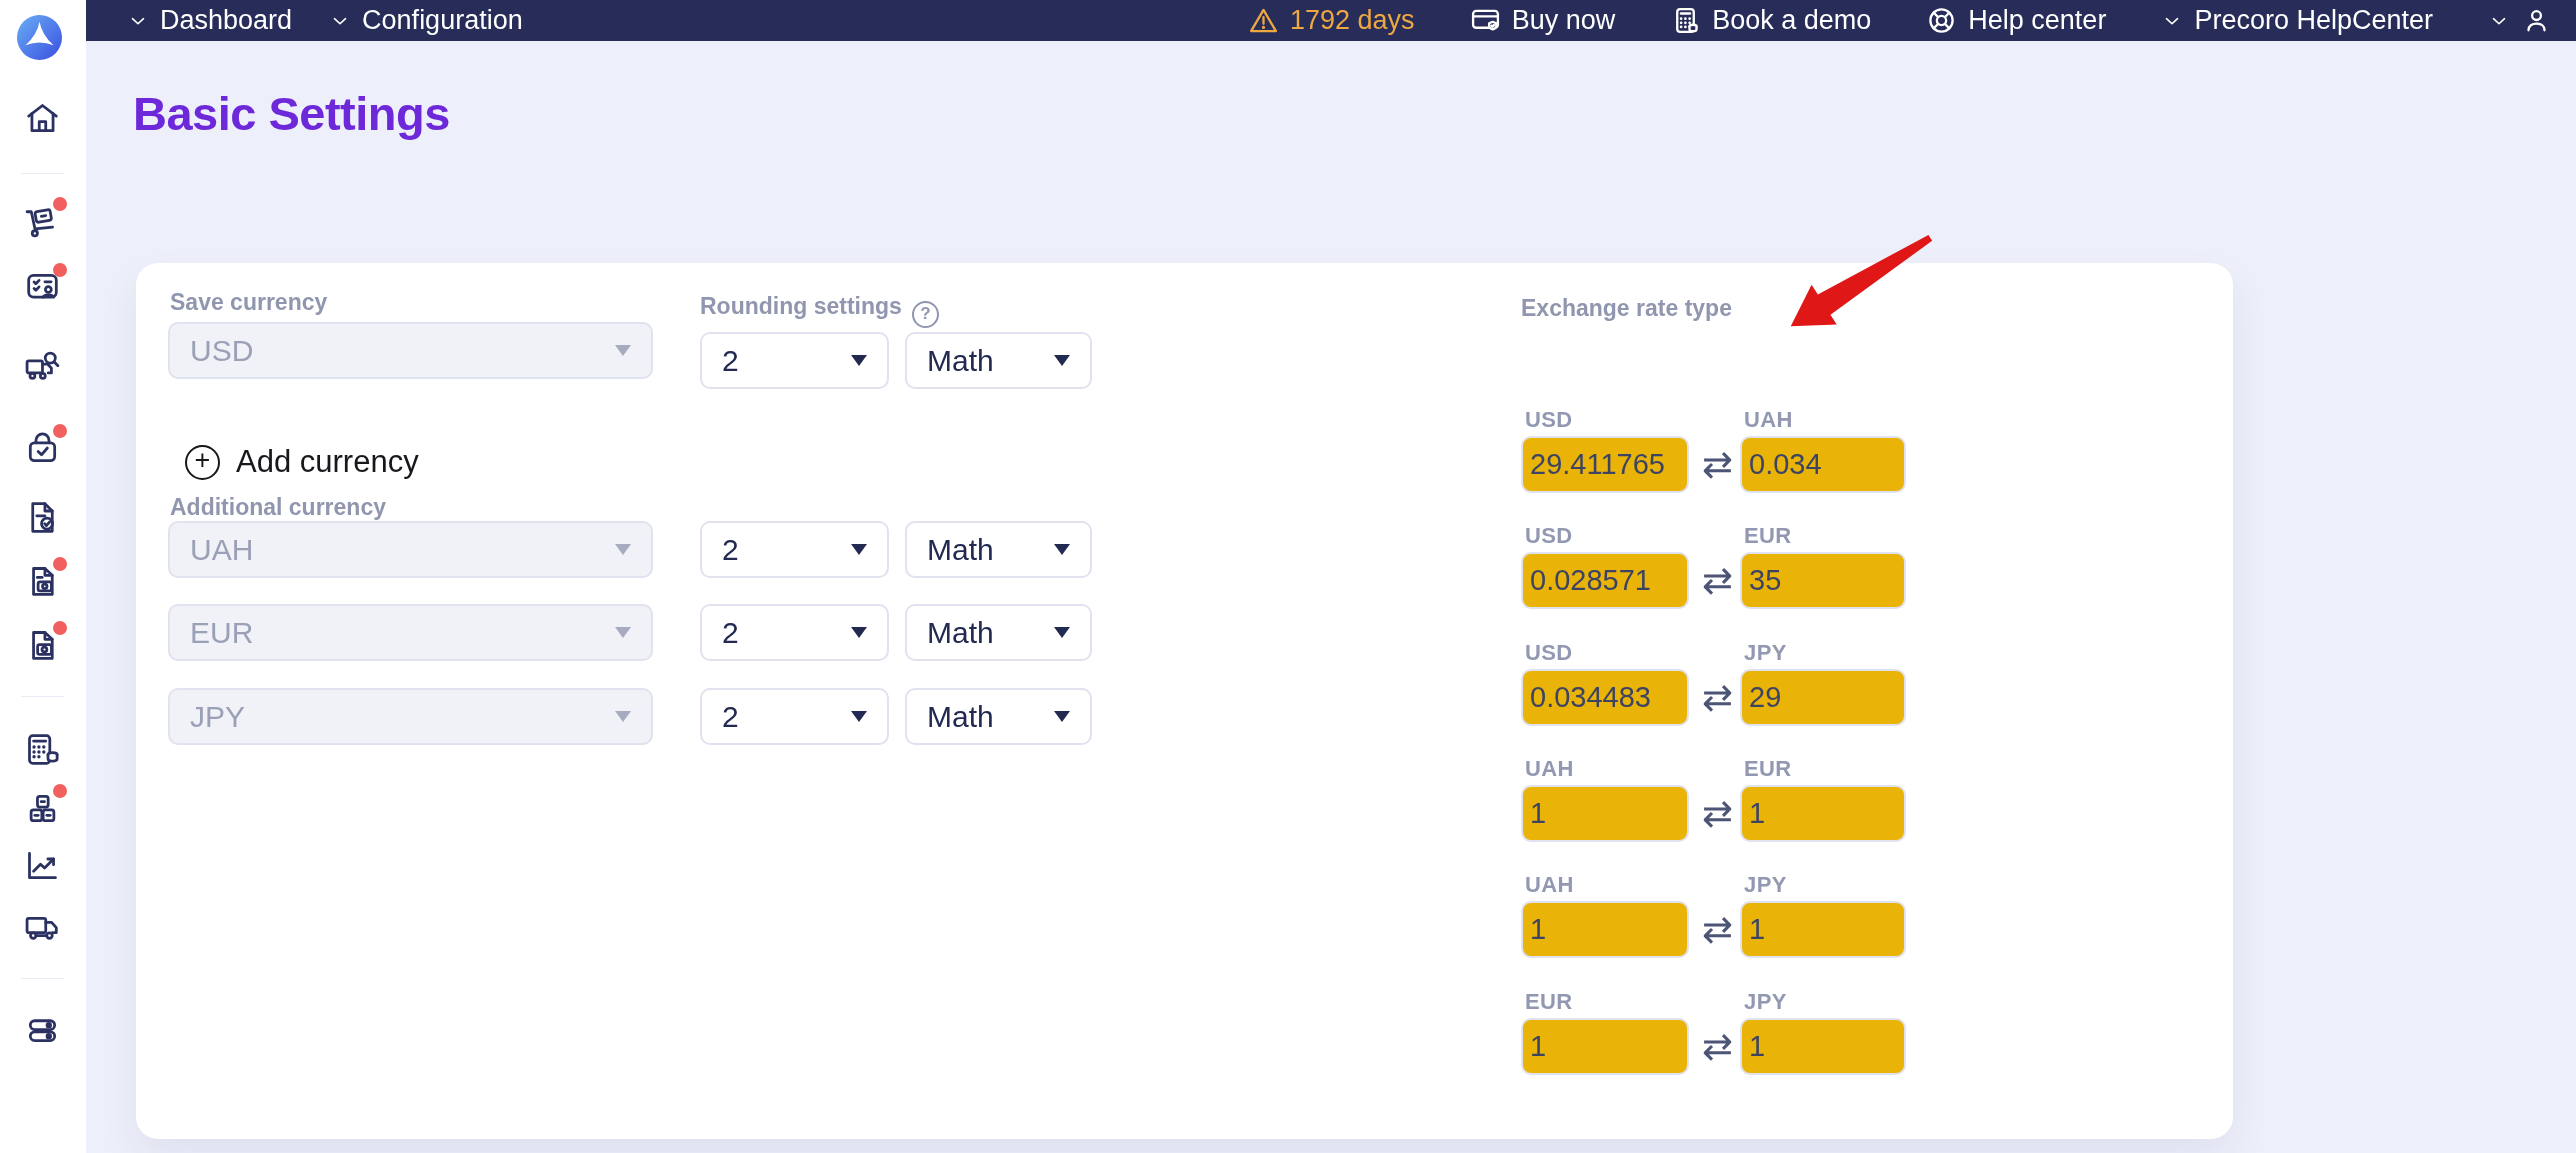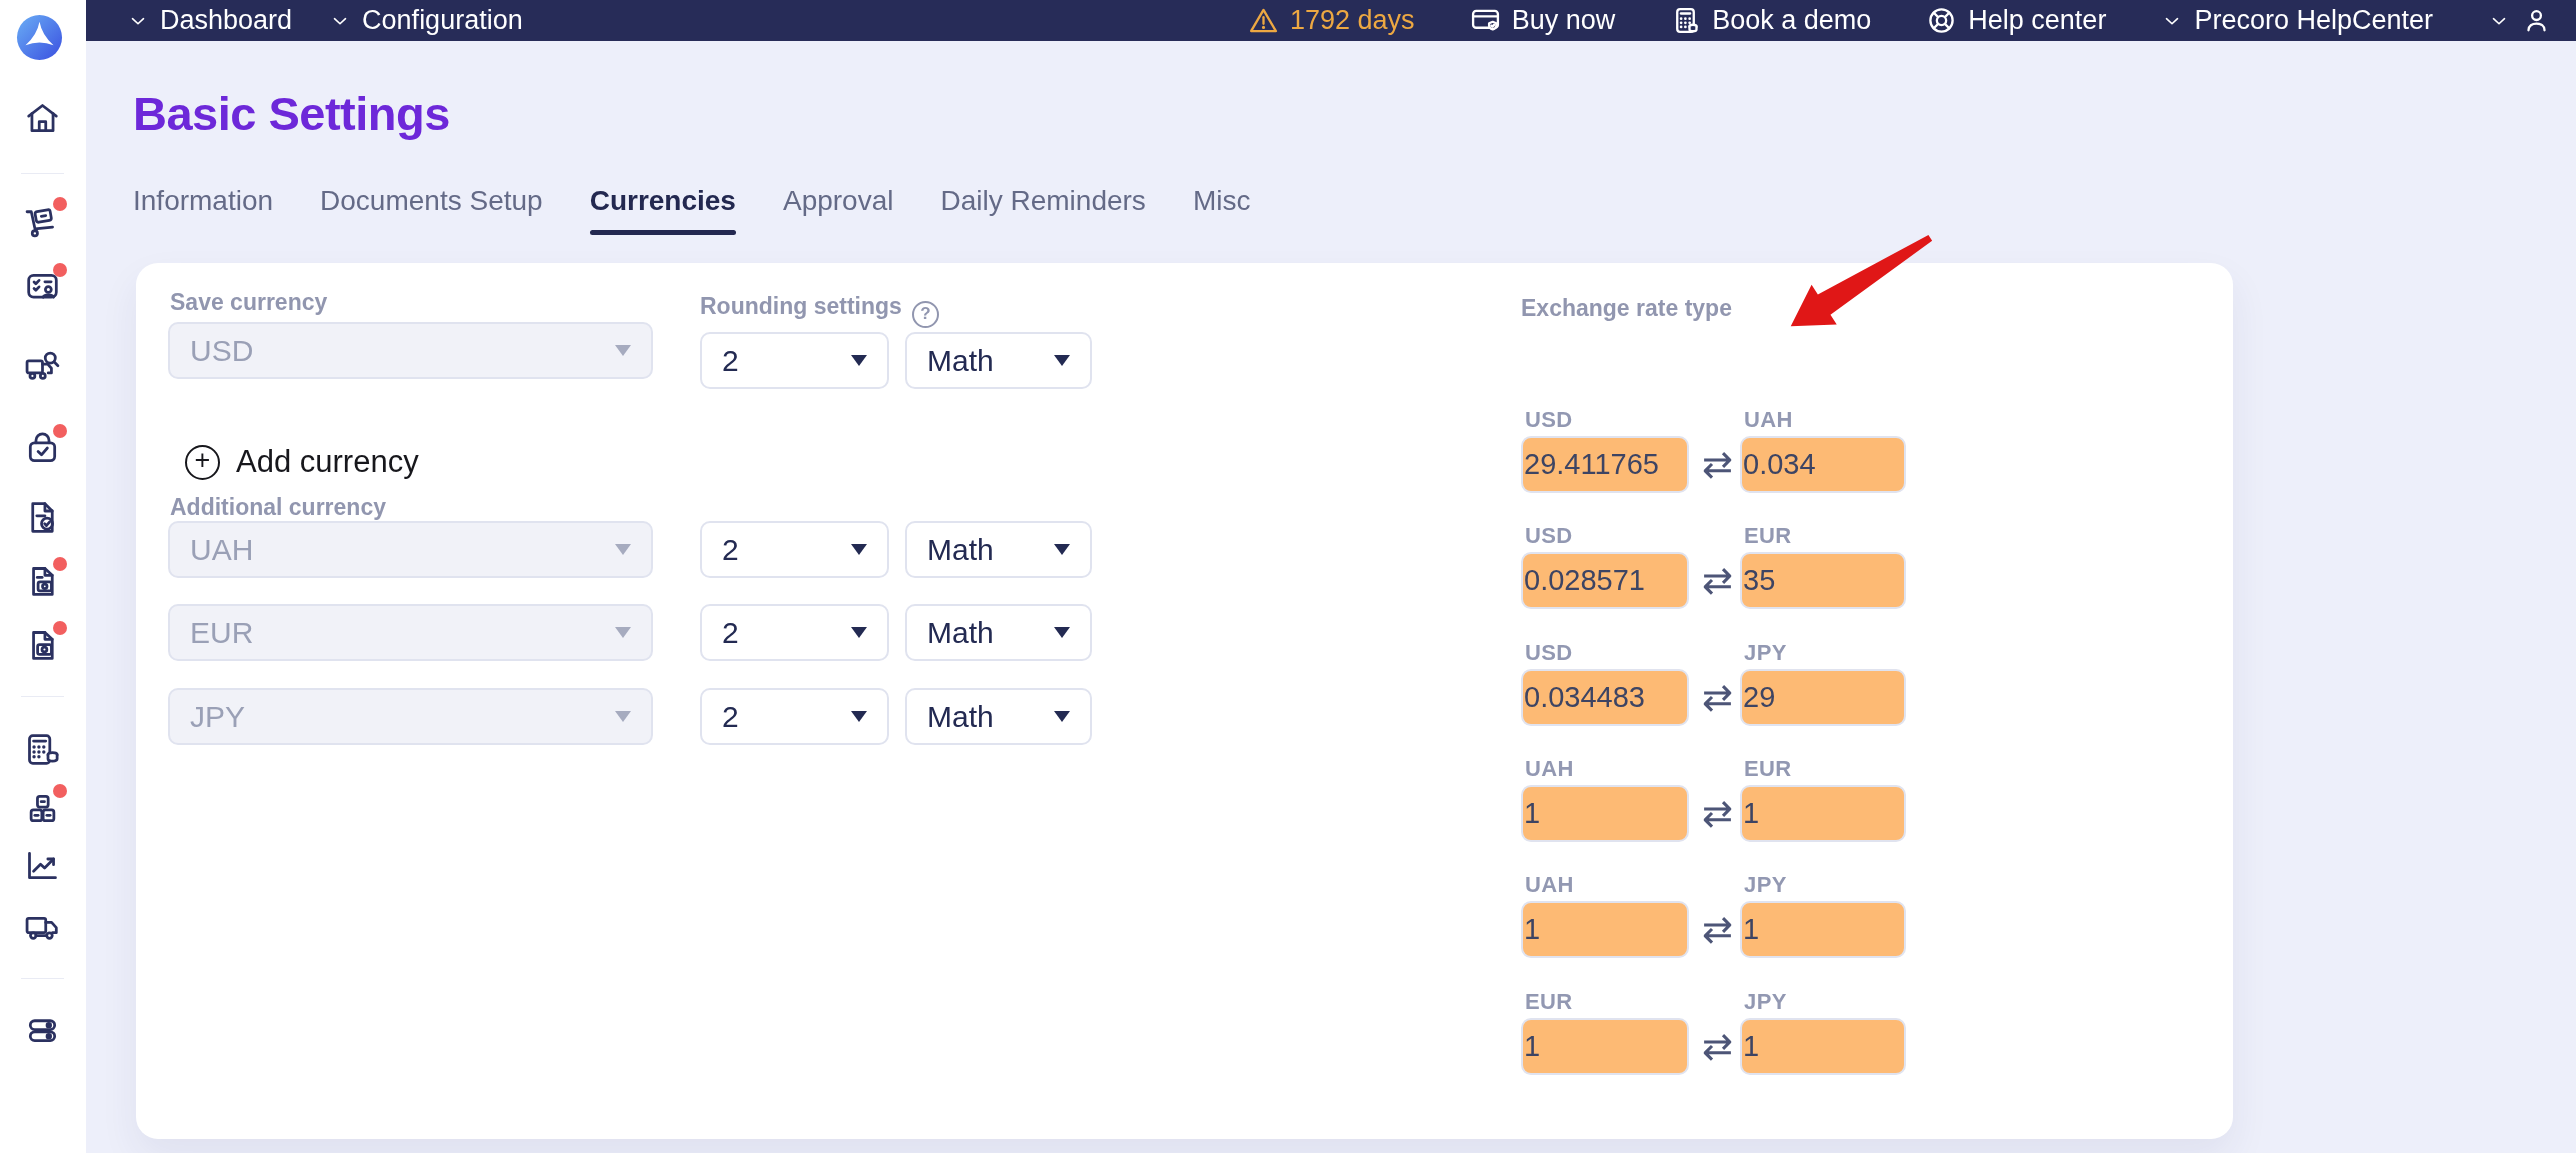--- a/index.html
+++ b/index.html
@@ -83,21 +83,21 @@
   .radio.checked { border:none; background:#4254e8; }
   .radio.checked::after { content:""; position:absolute; left:9px; top:9px;
     width:10px; height:10px; border-radius:50%; background:#fff; }
 
   .pair { position:absolute; left:1385px; width:394px; height:87px; }
   .pair-label { position:absolute; top:0; font-size:22px; font-weight:700;
     color:#9298b2; letter-spacing:0.4px; }
   .pair-label.a { left:4px; } .pair-label.b { left:223px; }
   .einput { position:absolute; top:29px; height:57px; width:168px;
     border:2px solid #e0e3ef; border-radius:10px; font-size:29px; color:#3d4463;
-    padding:0 1px; background:#fdba74; font-family:inherit; outline:none; }
+    padding:0 7px; background:#eab308; font-family:inherit; outline:none; }
   .einput.a { left:0; } .einput.b { left:219px; width:166px; }
   .swap { position:absolute; left:174px; top:36px; width:45px; text-align:center;
     font-size:37px; color:#4d5577; }
   .swap::before { content:"⇄"; }
 
   .arrow-annot { position:absolute; left:1677px; top:187px; z-index:5; pointer-events:none; }
 </style>
 </head>
 <body>
 
@@ -331,28 +331,20 @@
         <circle cx="12" cy="8.2" r="3.4"></circle>
           <path d="M5.8 19.6 c0-3.6 2.8-5.2 6.2-5.2 s6.2 1.6 6.2 5.2"></path>
         </svg>
     </div>
   </div>
 </div>
 
 <div class="content">
   <h1 class="page-title">Basic Settings</h1>
 
-  <nav class="tabs">
-    <div class="tab">Information</div>
-    <div class="tab">Documents Setup</div>
-    <div class="tab active">Currencies</div>
-    <div class="tab">Approval</div>
-    <div class="tab">Daily Reminders</div>
-    <div class="tab">Misc</div>
-  </nav>
 
 
   <div class="card">
 
     <span class="flabel" style="left:34px; top:26px">Save currency</span>
     <div class="select disabled" style="left:32px; top:59px; width:485px">
       <span>USD</span>
       <span class="caret"></span>
     </div>
 

